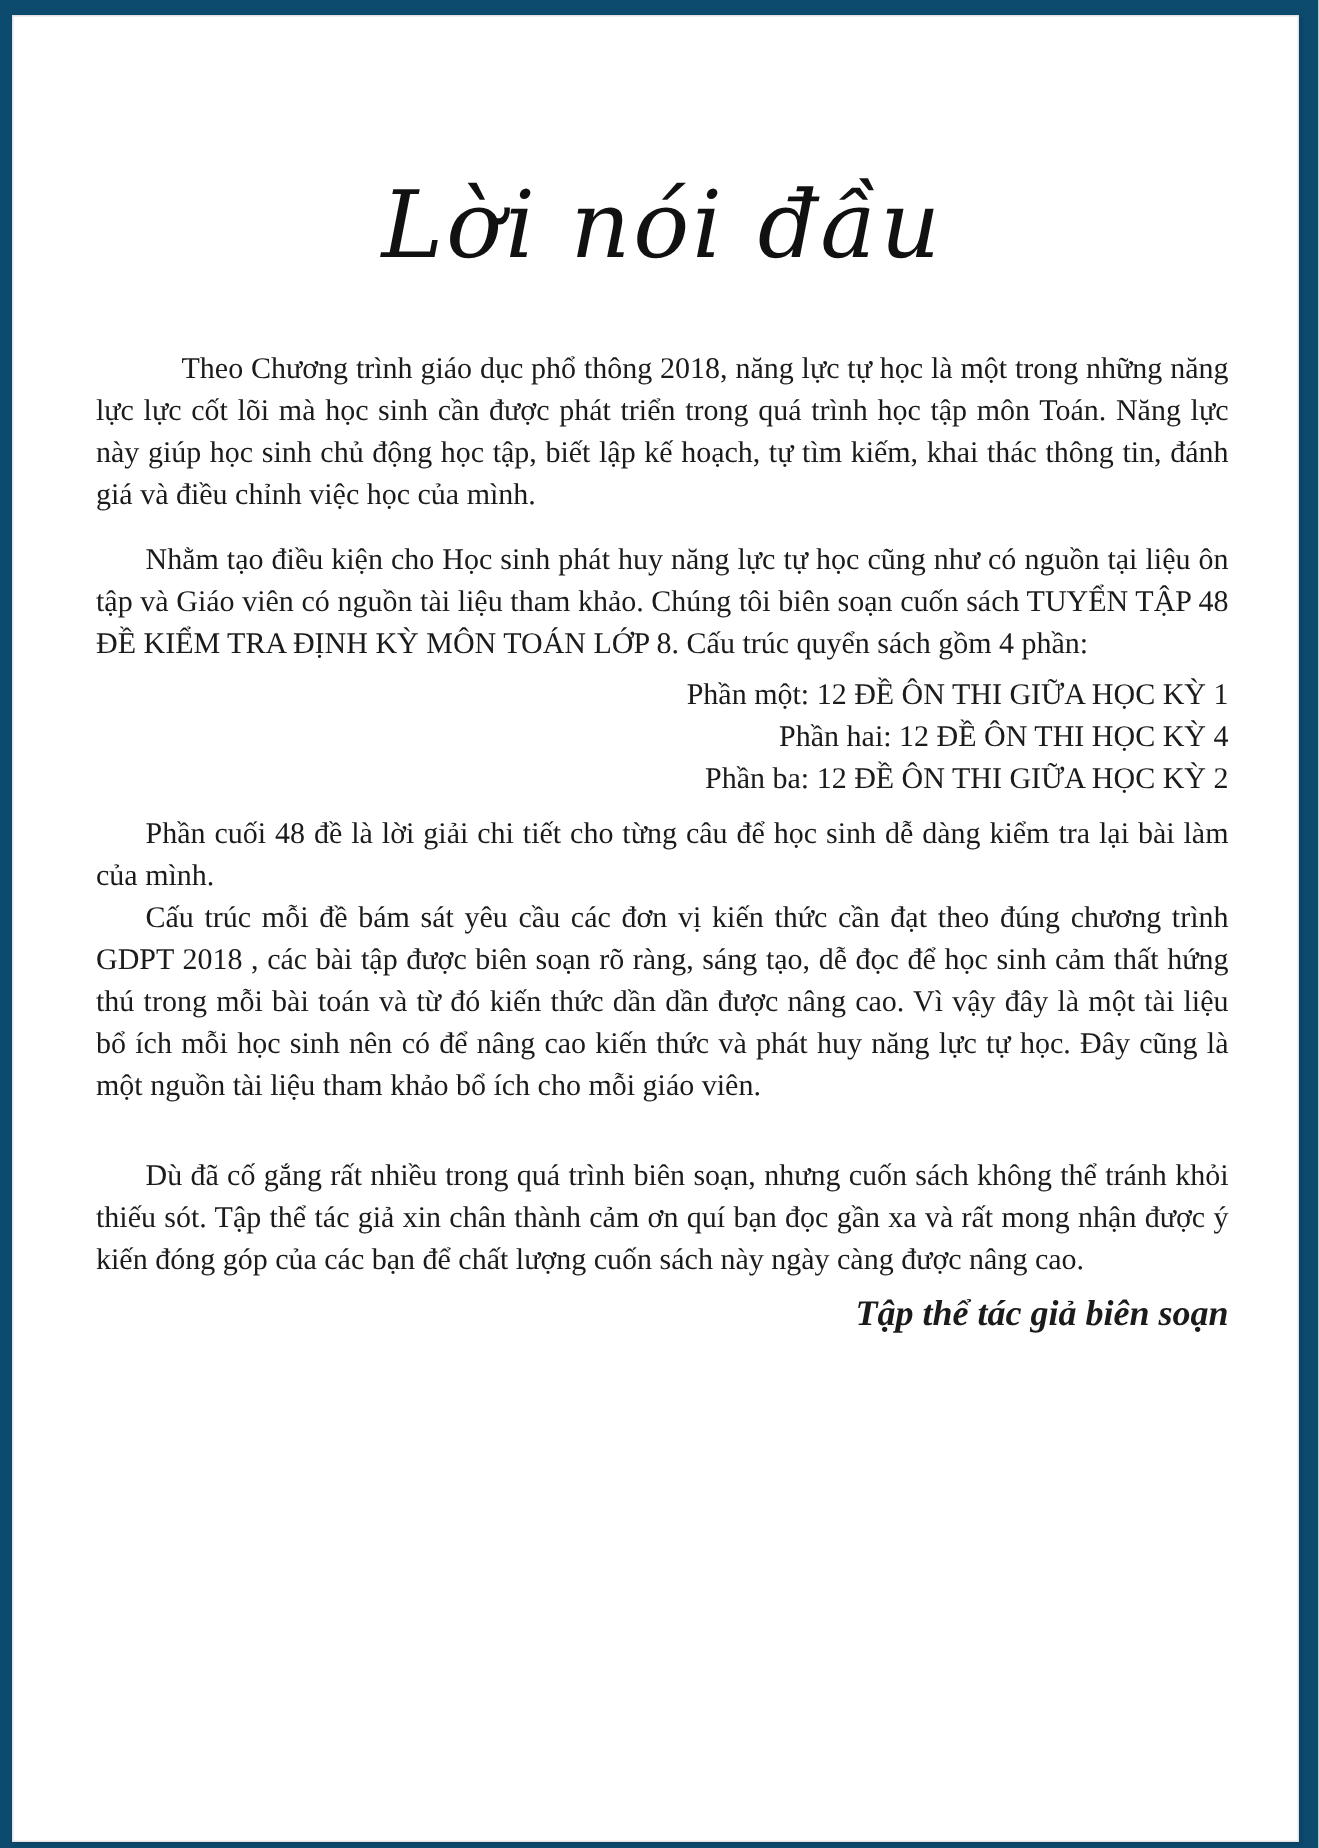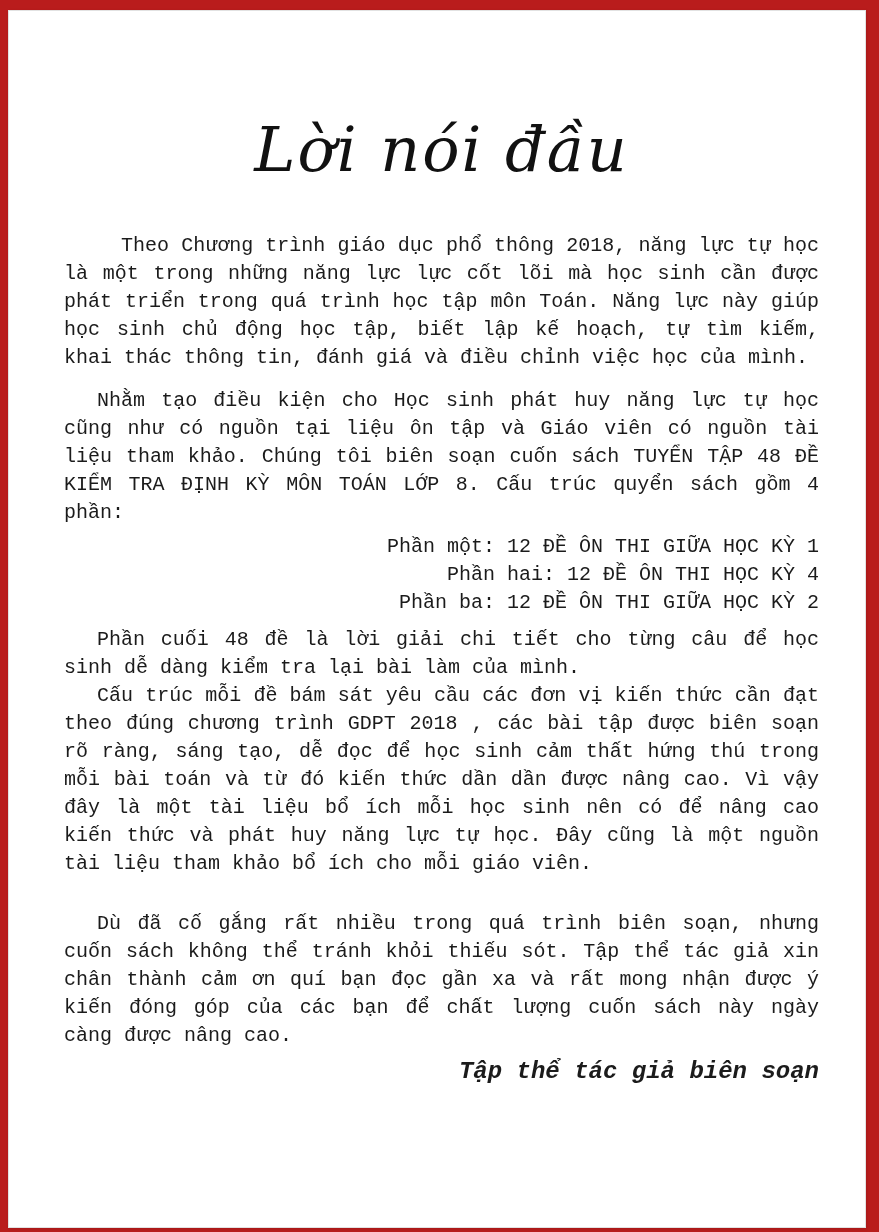--- a/index.html
+++ b/index.html
@@ -5,21 +5,21 @@
   * { margin: 0; padding: 0; box-sizing: border-box; }
   html, body {
     width: 879px;
     background: #ececec;
     font-family: "Liberation Serif", "DejaVu Serif", serif;
   }
   .canvas {
     position: relative;
     width: 879px;
     height: 1232px;
-    background: #b91c1c;
+    background: #0c4a6e;
     overflow: hidden;
   }
   .page {
     position: absolute;
     left: 8px;
     top: 10px;
     width: 858px;
     height: 1218px;
     background: #ffffff;
     border: 1px solid #e2e2e2;
@@ -35,21 +35,20 @@
     font-style: italic;
     font-size: 62px;
     line-height: 1.4;
     color: #111111;
     letter-spacing: 2px;
   }
   .body-text {
     font-size: 20px;
     line-height: 28px;
     text-align: justify;
-    font-family: Liberation Mono, monospace;
   }
   .para { text-indent: 33px; }
   .para-first { text-indent: 57px; margin-bottom: 15px; }
   .para-intro { margin-bottom: 6px; }
   .parts-list { margin: 0 0 9px 50px; text-align: right; }
   .part-line { line-height: 28px; }
   .para-detail { margin-bottom: 32px; }
   .para-last { margin-bottom: 8px; }
   .signature {
     text-align: right;

